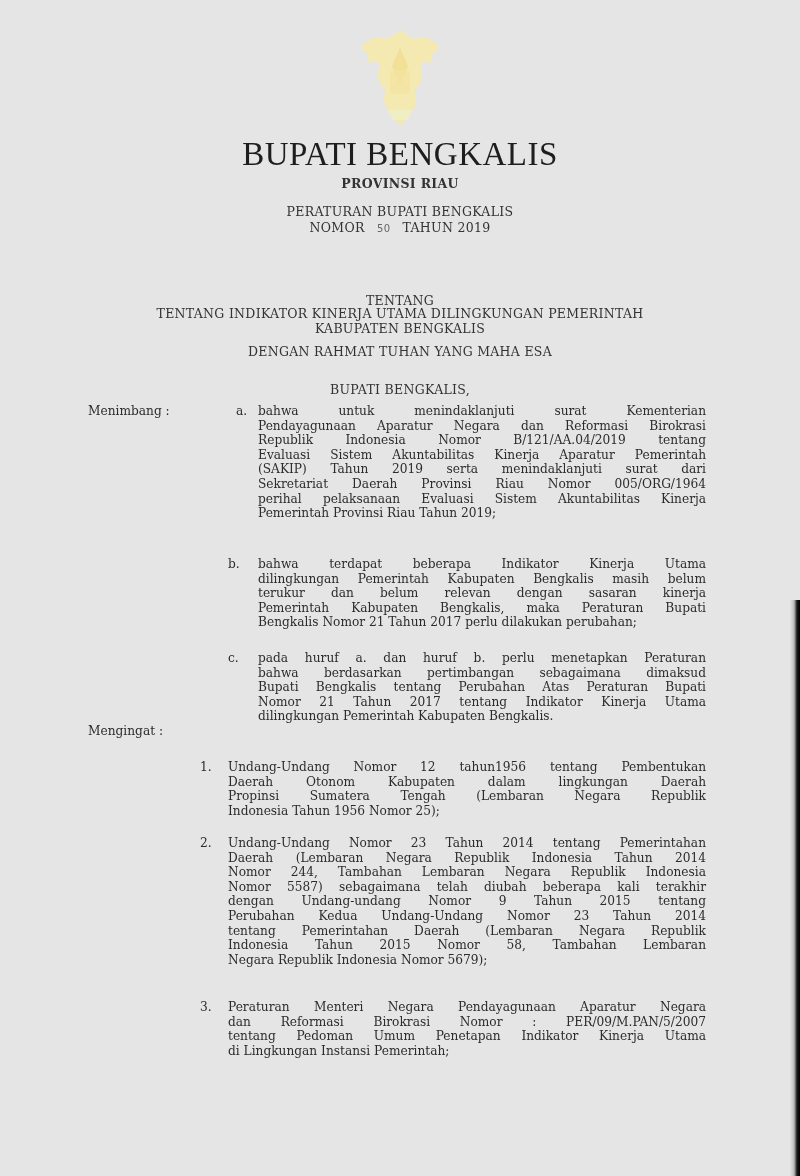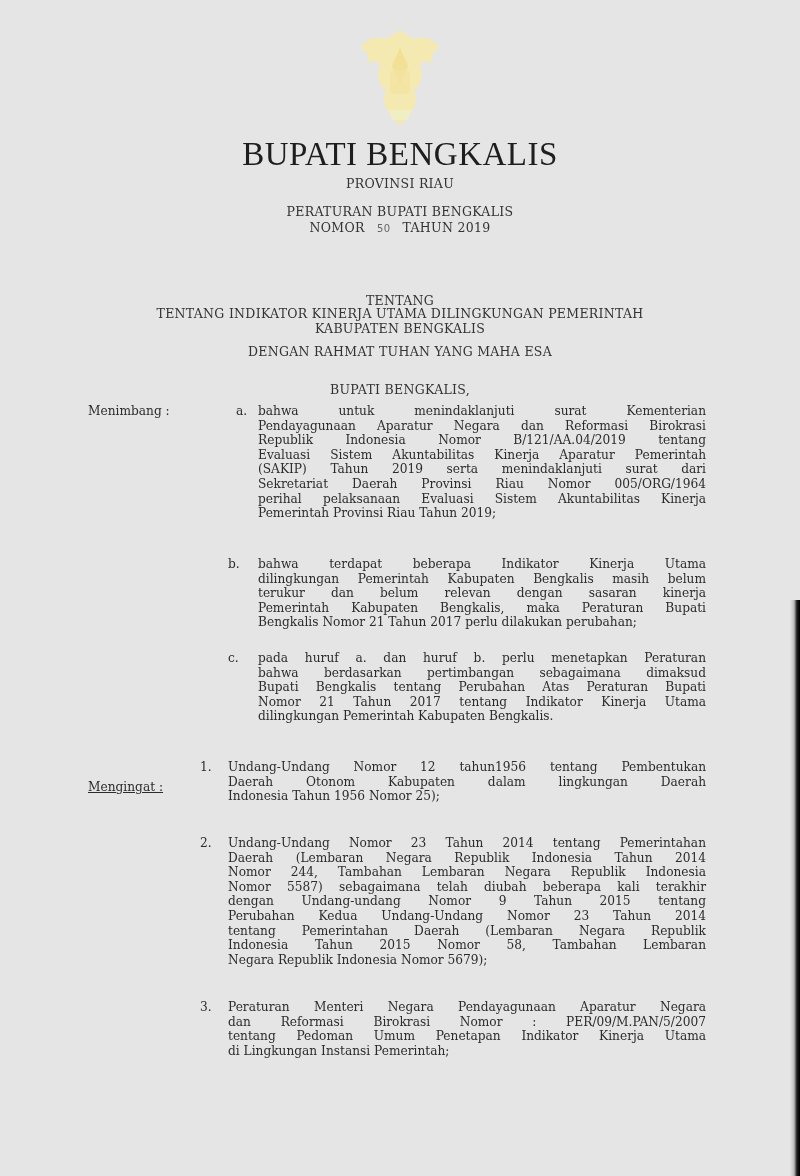--- a/index.html
+++ b/index.html
@@ -20,21 +20,21 @@
   }
   .emblem {
     position: absolute; left: 352px; top: 26px; width: 96px; height: 104px;
   }
   .center { position: absolute; left: 0; width: 800px; text-align: center; }
   .title {
     top: 136px; font-family: "Liberation Serif", "DejaVu Serif", serif;
     font-size: 33px; letter-spacing: 0.5px; color: #1e1e1e;
   }
   .sub { font-size: 12.5px; letter-spacing: 0.3px; color: #333; }
-  .prov { top: 176px; }
+  .prov { top: 176px; font-weight: bold; }
   .perat1 { top: 204px; }
   .perat2 { top: 220px; }
   .tentang { top: 256px; margin-top: 37px; }
   .head1 { top: 291px; }
   .head2 { top: 306px; }
   .head3 { top: 321px; }
   .rahmat { top: 344px; }
   .bupati { top: 374px; margin-top: 8px; }
   .nomor-hand { font-family: "DejaVu Sans", sans-serif; font-size: 10px; color: #666; margin: 0 8px; }
 
@@ -104,26 +104,27 @@
 
   <div class="marker" style="left:228px; top:651px;">c.</div>
   <div class="para body-text" style="top:651px;">
     <span class="line">pada huruf a. dan huruf b. perlu menetapkan Peraturan</span>
     <span class="line">bahwa berdasarkan pertimbangan sebagaimana dimaksud</span>
     <span class="line">Bupati Bengkalis tentang Perubahan Atas Peraturan Bupati</span>
     <span class="line">Nomor 21 Tahun 2017 tentang Indikator Kinerja Utama</span>
     <span class="line last">dilingkungan Pemerintah Kabupaten Bengkalis.</span>
   </div>
 
-  <div class="label" style="left:88px; top:780px;text-decoration:underline;">Mengingat :</div>
+  <div class="label" style="left:88px; top:724px;">Mengingat :</div>
 
   <div class="marker" style="left:200px; top:760px;">1.</div>
   <div class="para2 body-text" style="top:760px;">
     <span class="line">Undang-Undang Nomor 12 tahun1956 tentang Pembentukan</span>
     <span class="line">Daerah Otonom Kabupaten dalam lingkungan Daerah</span>
+    <span class="line">Propinsi Sumatera Tengah (Lembaran Negara Republik</span>
     <span class="line last">Indonesia Tahun 1956 Nomor 25);</span>
   </div>
 
   <div class="marker" style="left:200px; top:836px;">2.</div>
   <div class="para2 body-text" style="top:836px;">
     <span class="line">Undang-Undang Nomor 23 Tahun 2014 tentang Pemerintahan</span>
     <span class="line">Daerah (Lembaran Negara Republik Indonesia Tahun 2014</span>
     <span class="line">Nomor 244, Tambahan Lembaran Negara Republik Indonesia</span>
     <span class="line">Nomor 5587) sebagaimana telah diubah beberapa kali terakhir</span>
     <span class="line">dengan Undang-undang Nomor 9 Tahun 2015 tentang</span>

